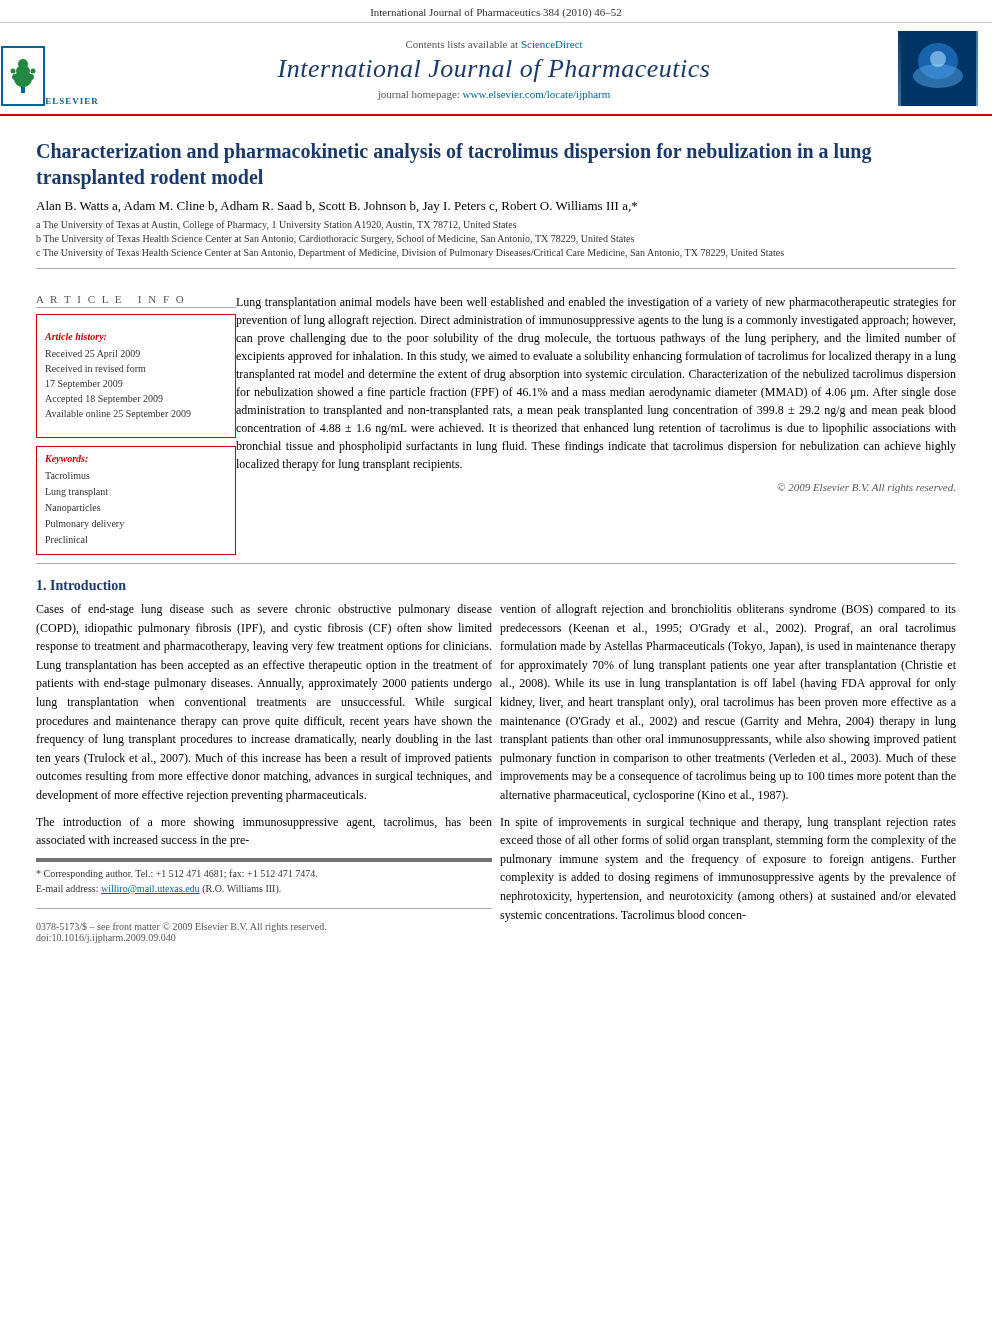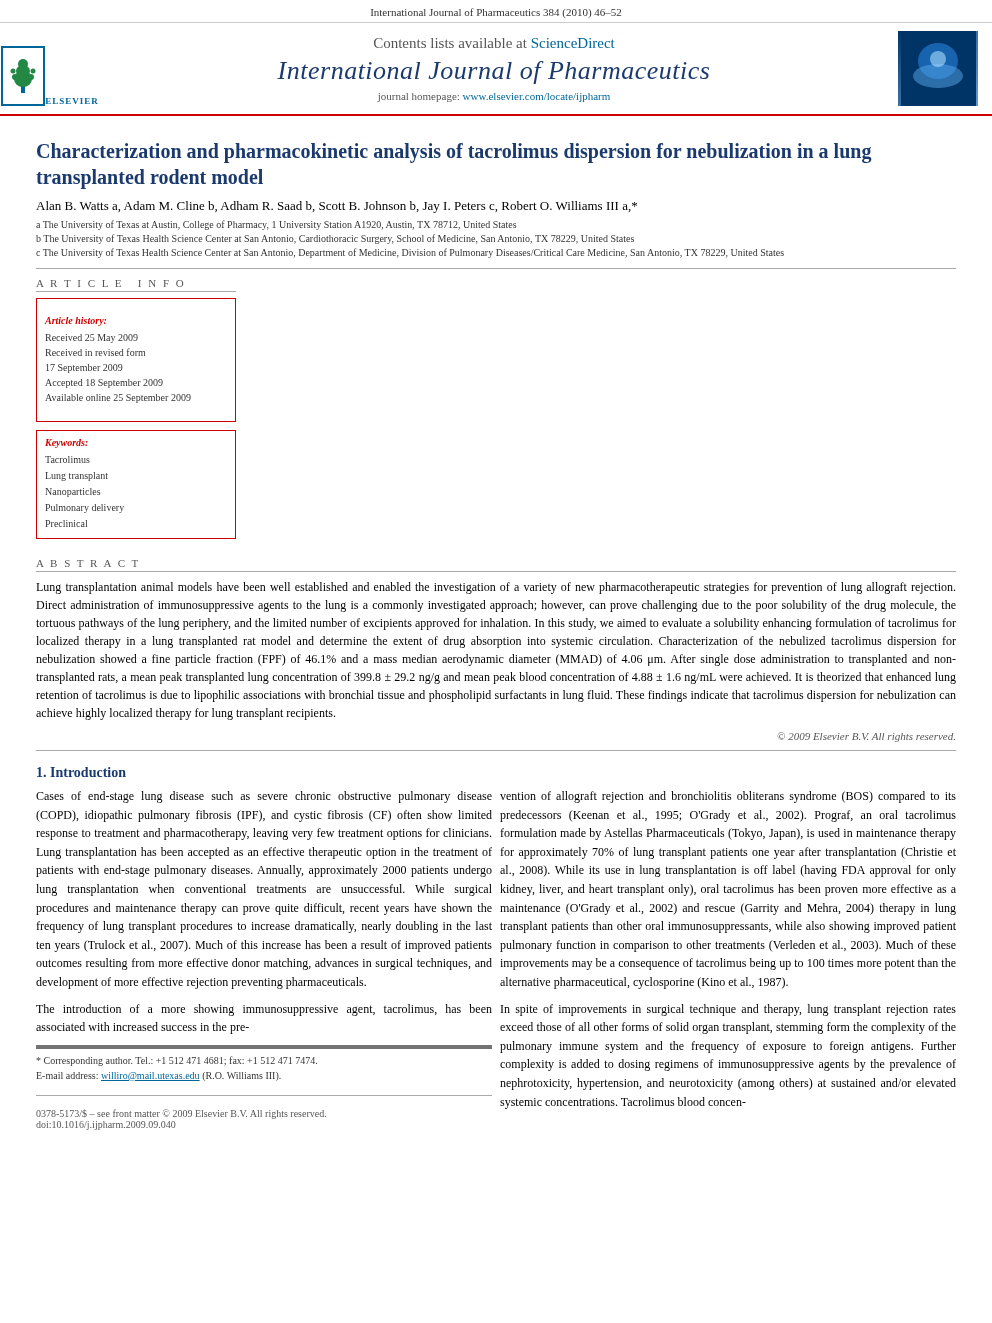--- a/index.html
+++ b/index.html
@@ -60,21 +60,21 @@
       letter-spacing: 1px;
     }
     .header-center {
       flex: 1;
       display: flex;
       flex-direction: column;
       align-items: center;
       justify-content: center;
     }
     .contents-line {
-      font-size: 15px;
+      font-size: 11px;
       color: #555;
       margin-bottom: 4px;
     }
     .sciencedirect-link {
       color: #006699;
       text-decoration: none;
     }
     .journal-title {
       font-size: 26px;
       font-weight: normal;
@@ -129,23 +129,21 @@
       margin-bottom: 2px;
       line-height: 1.4;
     }
     .divider {
       border: none;
       border-top: 1px solid #aaa;
       margin: 8px 0;
     }
     .two-col {
       display: flex;
-      gap: 18px;
-      margin-top: 8px;
-      flex-direction: column;
+      margin-top: 24px;
     }
     .left-col {
       width: 200px;
       flex-shrink: 0;
     }
     .right-col {
       flex: 1;
     }
     .section-label {
       font-size: 11px;
@@ -316,38 +314,37 @@
     </div>
 
     <hr class="divider">
 
     <div class="two-col">
 
       <div class="left-col">
         <div class="section-label">A R T I C L E &nbsp; I N F O</div>
         <div class="article-info-block">
           <div class="info-title">Article history:</div>
-          <div class="info-row">Received 25 May 2009</div>
+          <div class="info-row">Received 25 April 2009</div>
           <div class="info-row">Received in revised form</div>
           <div class="info-row">17 September 2009</div>
           <div class="info-row">Accepted 18 September 2009</div>
           <div class="info-row">Available online 25 September 2009</div>
         </div>
         <div class="keywords-block">
           <div class="kw-title">Keywords:</div>
           <div class="kw-item">Tacrolimus</div>
           <div class="kw-item">Lung transplant</div>
           <div class="kw-item">Nanoparticles</div>
           <div class="kw-item">Pulmonary delivery</div>
           <div class="kw-item">Preclinical</div>
         </div>
       </div>
 
       <div class="right-col">
-        <div class="section-label">A B S T R A C T</div>
         <div class="abstract-text">Lung transplantation animal models have been well established and enabled the investigation of a variety of new pharmacotherapeutic strategies for prevention of lung allograft rejection. Direct administration of immunosuppressive agents to the lung is a commonly investigated approach; however, can prove challenging due to the poor solubility of the drug molecule, the tortuous pathways of the lung periphery, and the limited number of excipients approved for inhalation. In this study, we aimed to evaluate a solubility enhancing formulation of tacrolimus for localized therapy in a lung transplanted rat model and determine the extent of drug absorption into systemic circulation. Characterization of the nebulized tacrolimus dispersion for nebulization showed a fine particle fraction (FPF) of 46.1% and a mass median aerodynamic diameter (MMAD) of 4.06 μm. After single dose administration to transplanted and non-transplanted rats, a mean peak transplanted lung concentration of 399.8 ± 29.2 ng/g and mean peak blood concentration of 4.88 ± 1.6 ng/mL were achieved. It is theorized that enhanced lung retention of tacrolimus is due to lipophilic associations with bronchial tissue and phospholipid surfactants in lung fluid. These findings indicate that tacrolimus dispersion for nebulization can achieve highly localized therapy for lung transplant recipients.</div>
         <div class="copyright-line">© 2009 Elsevier B.V. All rights reserved.</div>
       </div>
 
     </div>
 
     <hr class="divider">
 
     <div class="intro-section">
       <div class="section-heading">1. Introduction</div>

